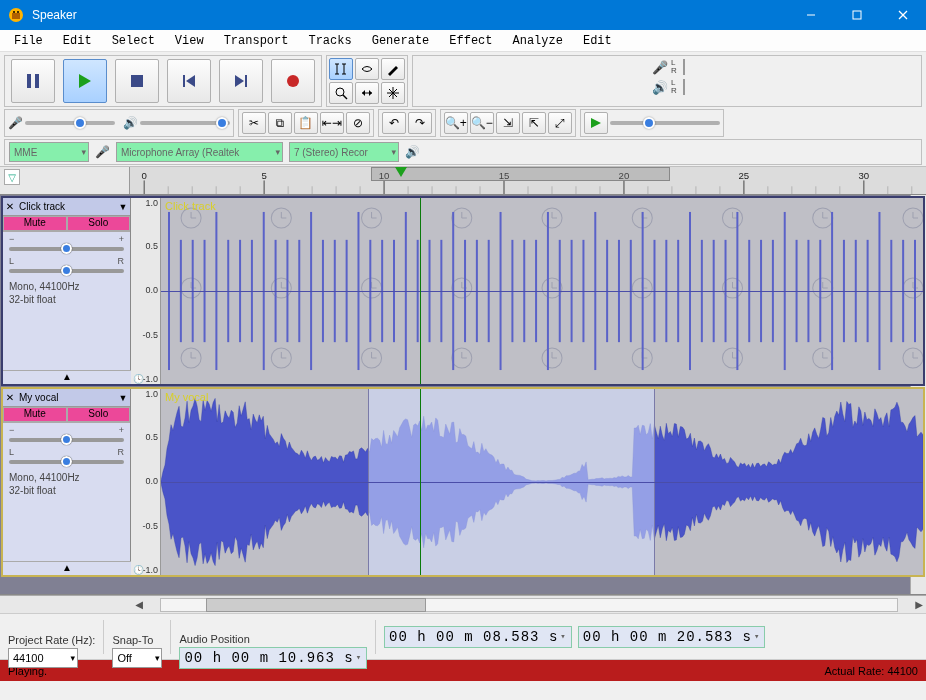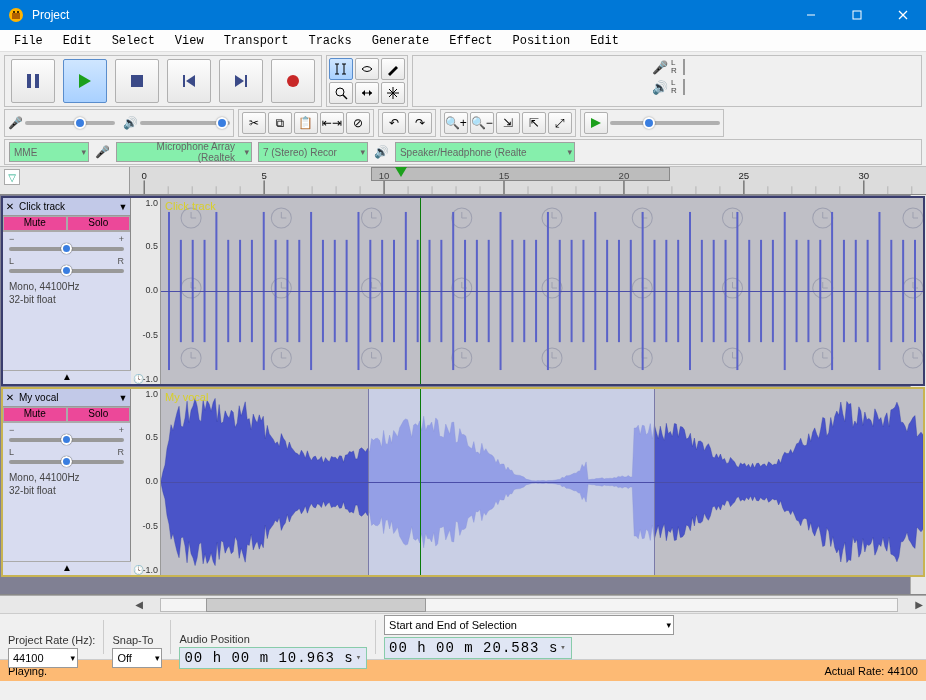--- a/index.html
+++ b/index.html
@@ -75,37 +75,37 @@
   .hscrollbar .scroll-thumb { position:absolute; top:-1px; height:14px; width:220px; left:45px; background:#ccc; border:1px solid #999;}
   .hscrollbar .arrow { width:14px; text-align:center; font-size:10px; color:#555; cursor:pointer;}
   .selection-bar { height:46px; background:#f0f0f0; display:flex; align-items:center; padding:4px 8px; gap:8px; border-top:1px solid #ccc;}
   .sel-group { display:flex; flex-direction:column; gap:2px;}
   .sel-label { font-size:11px; color:#333;margin-top:28px;}
   .timecode { font-family: Liberation Mono, monospace; font-size:14px; letter-spacing:1px; background:#e0e6f4; border:1px solid #8ca; padding:2px 4px; display:flex; align-items:center;}
   .timecode::after{ content:"▾"; margin-left:2px; font-size:9px; color:#666;}
   .select.small { height:20px; border:1px solid #999; font-size:11px; padding:0 14px 0 4px; background:#fff; position:relative; display:inline-flex; align-items:center;}
   .select.small::after{ content:"▾"; position:absolute; right:2px; font-size:9px;}
   
-  .statusbar { height:22px; background:#fdba74; border-top:1px solid #ccc; display:flex; align-items:center; padding:0 8px; font-size:11px;}
+  .statusbar { height:22px; background:#b91c1c; border-top:1px solid #ccc; display:flex; align-items:center; padding:0 8px; font-size:11px;}
   .statusbar .sep { flex:1;}
   
   .vscroll { position:absolute; right:0; top:0; width:16px; height:100%; background:#e8e8e8; border-left:1px solid #aaa;}
   .vscroll .arrow{ height:14px; text-align:center; font-size:10px; color:#555;}
 </style>
 </head>
 <body>
 
 <div class="titlebar">
   <svg class="logo" viewBox="0 0 16 16">
       <circle cx="8" cy="8" r="7" fill="#ffb400"></circle>
       <rect x="4" y="6" width="8" height="6" fill="#b06000"></rect>
       <circle cx="6" cy="5" r="1" fill="#000"></circle>
       <circle cx="10" cy="5" r="1" fill="#000"></circle>
     </svg>
-  <div class="title">Project</div>
+  <div class="title">Speaker</div>
   <div class="win-controls">
     <div>
         <svg width="10" height="10">
           <line x1="1" y1="5" x2="9" y2="5" stroke="#fff" stroke-width="1"></line>
         </svg>
       </div>
     <div>
         <svg width="10" height="10">
           <rect x="1" y="1" width="8" height="8" fill="none" stroke="#fff" stroke-width="1"></rect>
         </svg>
@@ -121,21 +121,21 @@
 
 <div class="menubar">
   <span>File</span>
   <span>Edit</span>
   <span>Select</span>
   <span>View</span>
   <span>Transport</span>
   <span>Tracks</span>
   <span>Generate</span>
   <span>Effect</span>
-  <span>Position</span>
+  <span>Analyze</span>
   <span>Edit</span>
 </div>
 
 <div class="toolbars">
   <div class="tool-row">
 
     <div class="transport">
       <div class="tool-btn big">
           <svg width="16" height="16">
             <rect x="2" y="1" width="4" height="14" fill="#3b4a88"></rect>
@@ -282,24 +282,23 @@
           <div class="hslider" style="width:110px">
             <div class="thumb" style="left:30%"></div>
           </div>
         </div>
     </div>
   </div>
 
   <div class="device-bar">
     <div class="combo" style="width:80px">MME</div>
     <span>🎤</span>
-    <div class="combo" style="width:136px">Microphone Array (Realtek</div>
+    <div class="combo" style="width:167px">Microphone Array (Realtek</div>
     <div class="combo" style="width:110px">7 (Stereo) Recor</div>
     <span>🔊</span>
-    <div class="combo" style="width:180px">Speaker/Headphone (Realte</div>
   </div>
 </div>
 
 <div class="timeline-wrap">
   <div class="timeline-margin">
     <div class="pin-toggle">▽</div>
   </div>
   <div class="timeline">
     <svg id="ruler-svg" viewBox="0 0 796 28" width="100%" height="100%">
         <line x1="0" y1="14" x2="0" y2="28" stroke="#444"></line>
@@ -631,22 +630,22 @@
     <div class="sel-label">Snap-To</div>
     <div class="select small" style="width:50px">Off</div>
   </div>
   <div style="width:1px;height:34px;background:#ccc"></div>
   <div class="sel-group">
     <div class="sel-label">Audio Position</div>
     <div class="timecode">00 h 00 m 10.963 s</div>
   </div>
   <div style="width:1px;height:34px;background:#ccc"></div>
   <div class="sel-group" style="flex:0 0 auto;">
-    <div class="select small" style="width:290px">Start and End of Selection</div>
     <div style="display:flex; gap:6px;">
+      <div class="timecode">00 h 00 m 08.583 s</div>
       <div class="timecode">00 h 00 m 20.583 s</div>
     </div>
   </div>
 </div>
 
 <div class="statusbar">
   <span>Playing.</span>
   <span class="sep"></span>
   <span>Actual Rate: 44100</span>
 </div>

